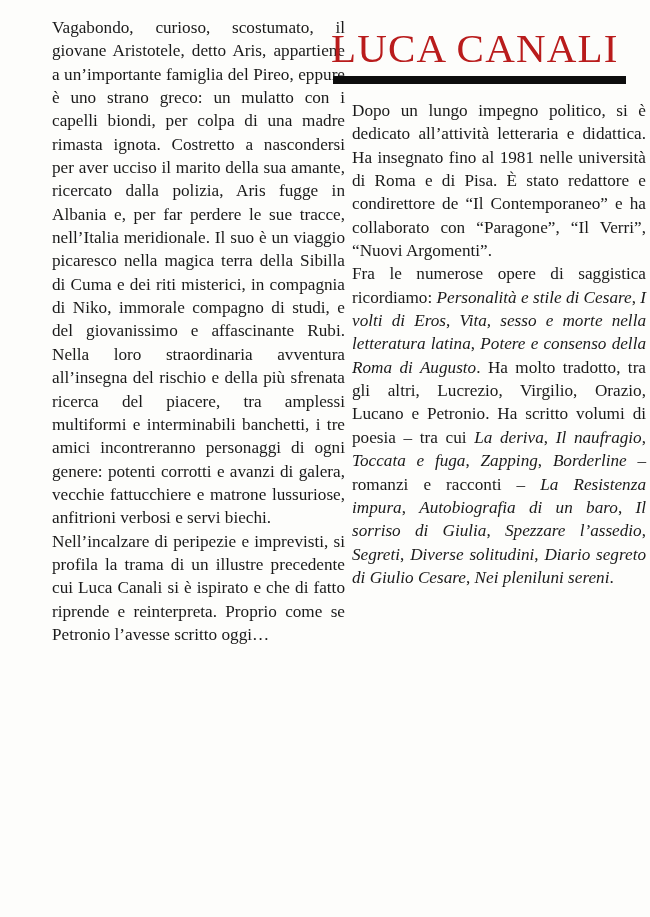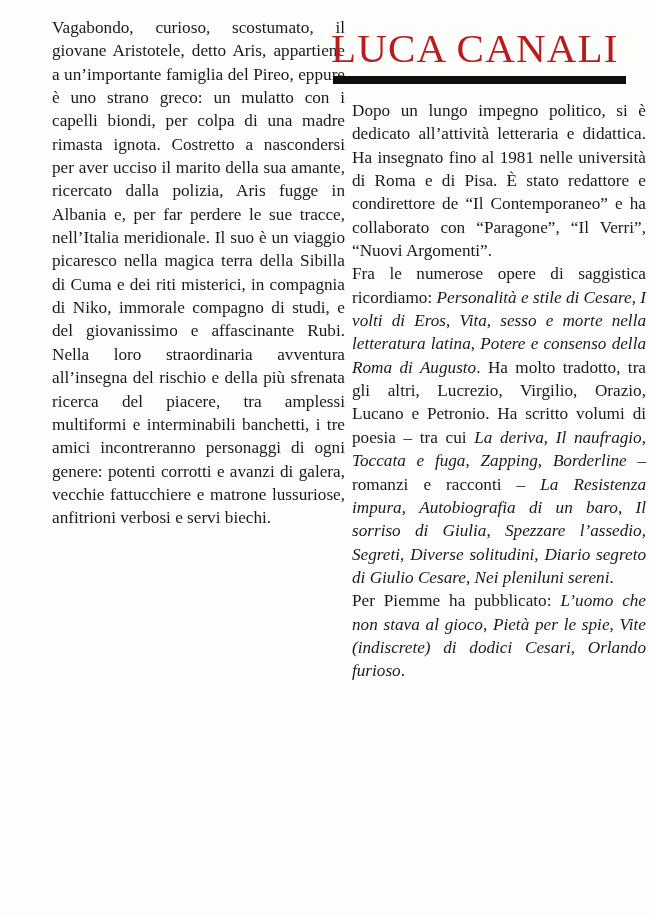--- a/index.html
+++ b/index.html
@@ -20,22 +20,22 @@
       color: #b91c1c;
     }
     .rule { position: absolute; left: 333px; top: 76px; width: 293px; height: 8px; background: #0d0d0d; }
     i { }
   </style>
 </head>
 <body>
 
 <div class="col left">
   <p>Vagabondo, curioso, scostumato, il giovane Aristotele, detto Aris, appartiene a un’importante famiglia del Pireo, eppure è uno strano greco: un mulatto con i capelli biondi, per colpa di una madre rimasta ignota. Costretto a nascondersi per aver ucciso il marito della sua amante, ricercato dalla polizia, Aris fugge in Albania e, per far perdere le sue tracce, nell’Italia meridionale. Il suo è un viaggio picaresco nella magica terra della Sibilla di Cuma e dei riti misterici, in compagnia di Niko, immorale compagno di studi, e del giovanissimo e affascinante Rubi. Nella loro straordinaria avventura all’insegna del rischio e della più sfrenata ricerca del piacere, tra amplessi multiformi e interminabili banchetti, i tre amici incontreranno personaggi di ogni genere: potenti corrotti e avanzi di galera, vecchie fattucchiere e matrone lussuriose, anfitrioni verbosi e servi biechi.</p>
+  <p>Nell’incalzare di peripezie e imprevisti, si profila la trama di un illustre precedente cui Luca Canali si è ispirato e che di fatto riprende e reinterpreta. Proprio come se Petronio l’avesse scritto oggi…</p>
 </div>
 
 <div class="title">LUCA CANALI</div>
 <div class="rule"></div>
 
 <div class="col right right-body">
   <p>Dopo un lungo impegno politico, si è dedicato all’attività letteraria e didattica. Ha insegnato fino al 1981 nelle università di Roma e di Pisa. È stato redattore e condirettore de “Il Contemporaneo” e ha collaborato con “Paragone”, “Il Verri”, “Nuovi Argomenti”.</p>
   <p><span>Fra le numerose opere di saggistica ricordiamo: </span><i>Personalità e stile di Cesare</i><span>, </span><i>I volti di Eros</i><span>, </span><i>Vita, sesso e morte nella letteratura latina</i><span>, </span><i>Potere e consenso della Roma di Augusto</i><span>. Ha molto tradotto, tra gli altri, Lucrezio, Virgilio, Orazio, Lucano e Petronio. Ha scritto volumi di poesia – tra cui </span><i>La deriva</i><span>, </span><i>Il naufragio</i><span>, </span><i>Toccata e fuga</i><span>, </span><i>Zapping</i><span>, </span><i>Borderline</i><span> – romanzi e racconti – </span><i>La Resistenza impura</i><span>, </span><i>Autobiografia di un baro</i><span>, </span><i>Il sorriso di Giulia</i><span>, </span><i>Spezzare l’assedio</i><span>, </span><i>Segreti</i><span>, </span><i>Diverse solitudini</i><span>, </span><i>Diario segreto di Giulio Cesare</i><span>, </span><i>Nei pleniluni sereni</i><span>.</span></p>
-  <p><span>Per Piemme ha pubblicato: </span><i>L’uomo che non stava al gioco</i><span>, </span><i>Pietà per le spie</i><span>, </span><i>Vite (indiscrete) di dodici Cesari</i><span>, </span><i>Orlando furioso</i><span>.</span></p>
 </div>
 
 </body></html>

